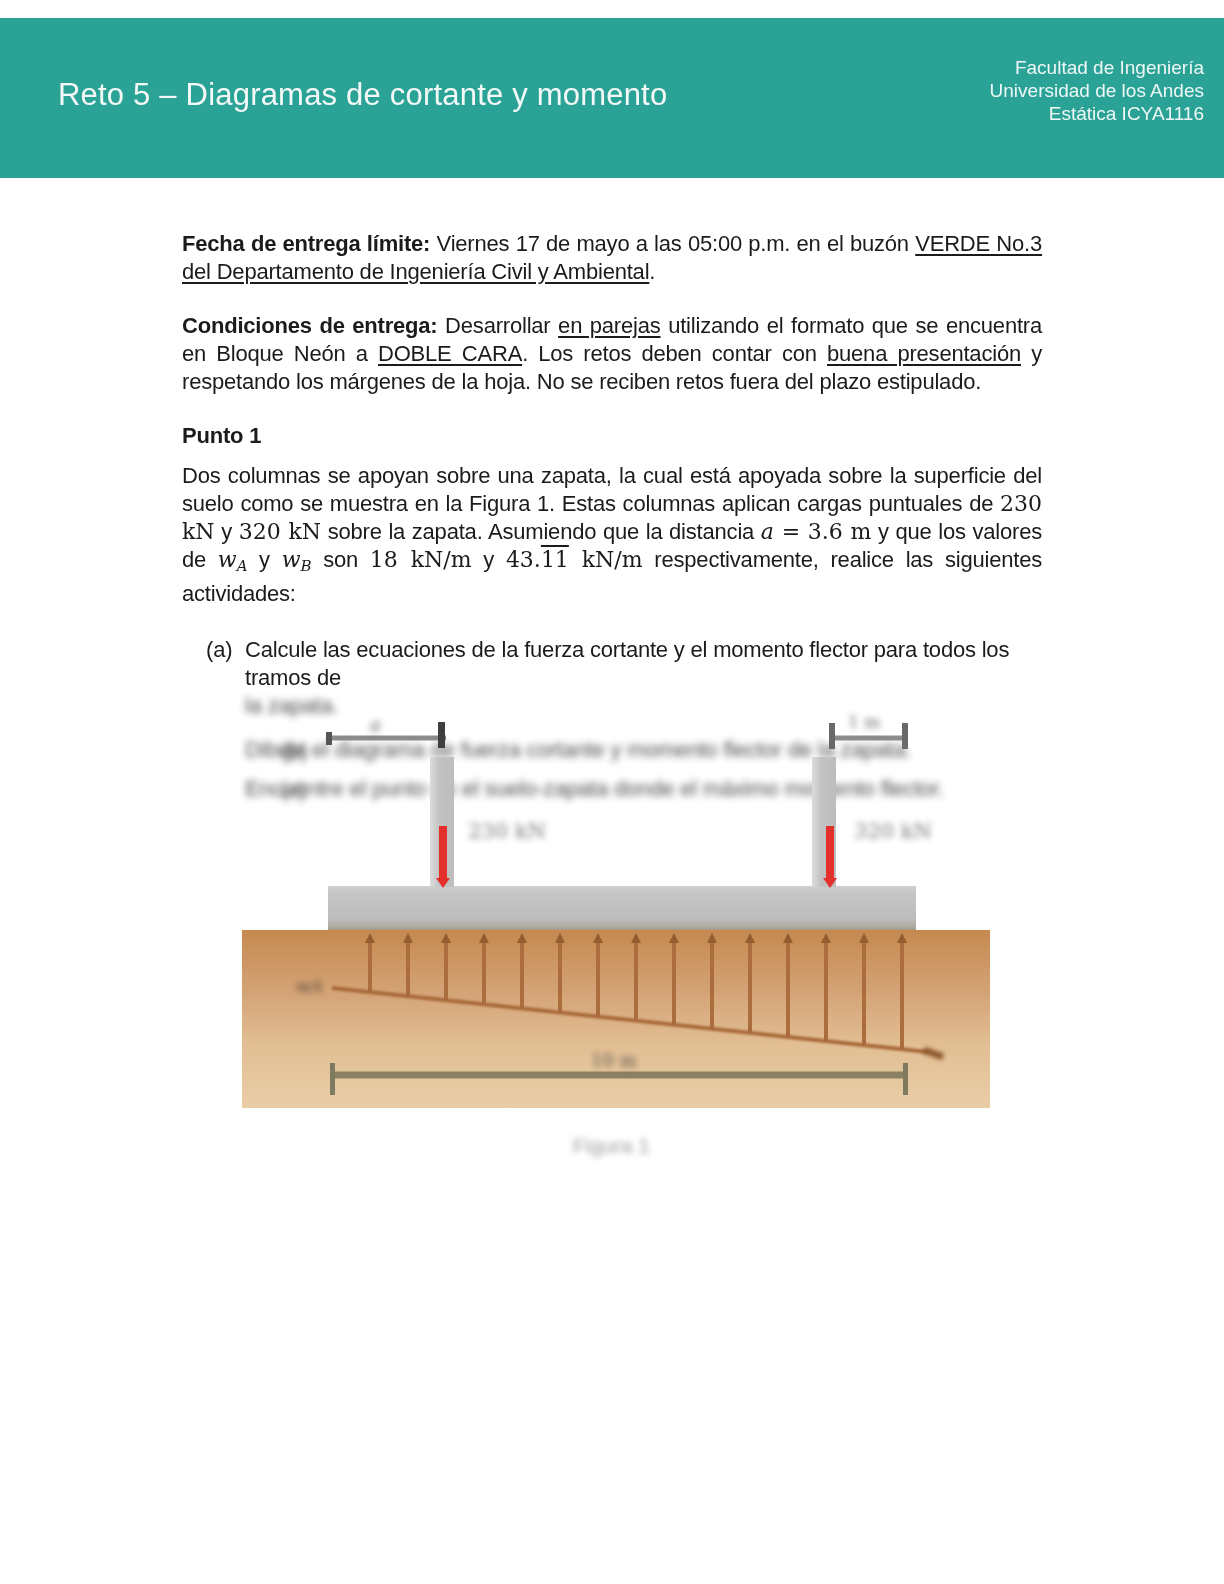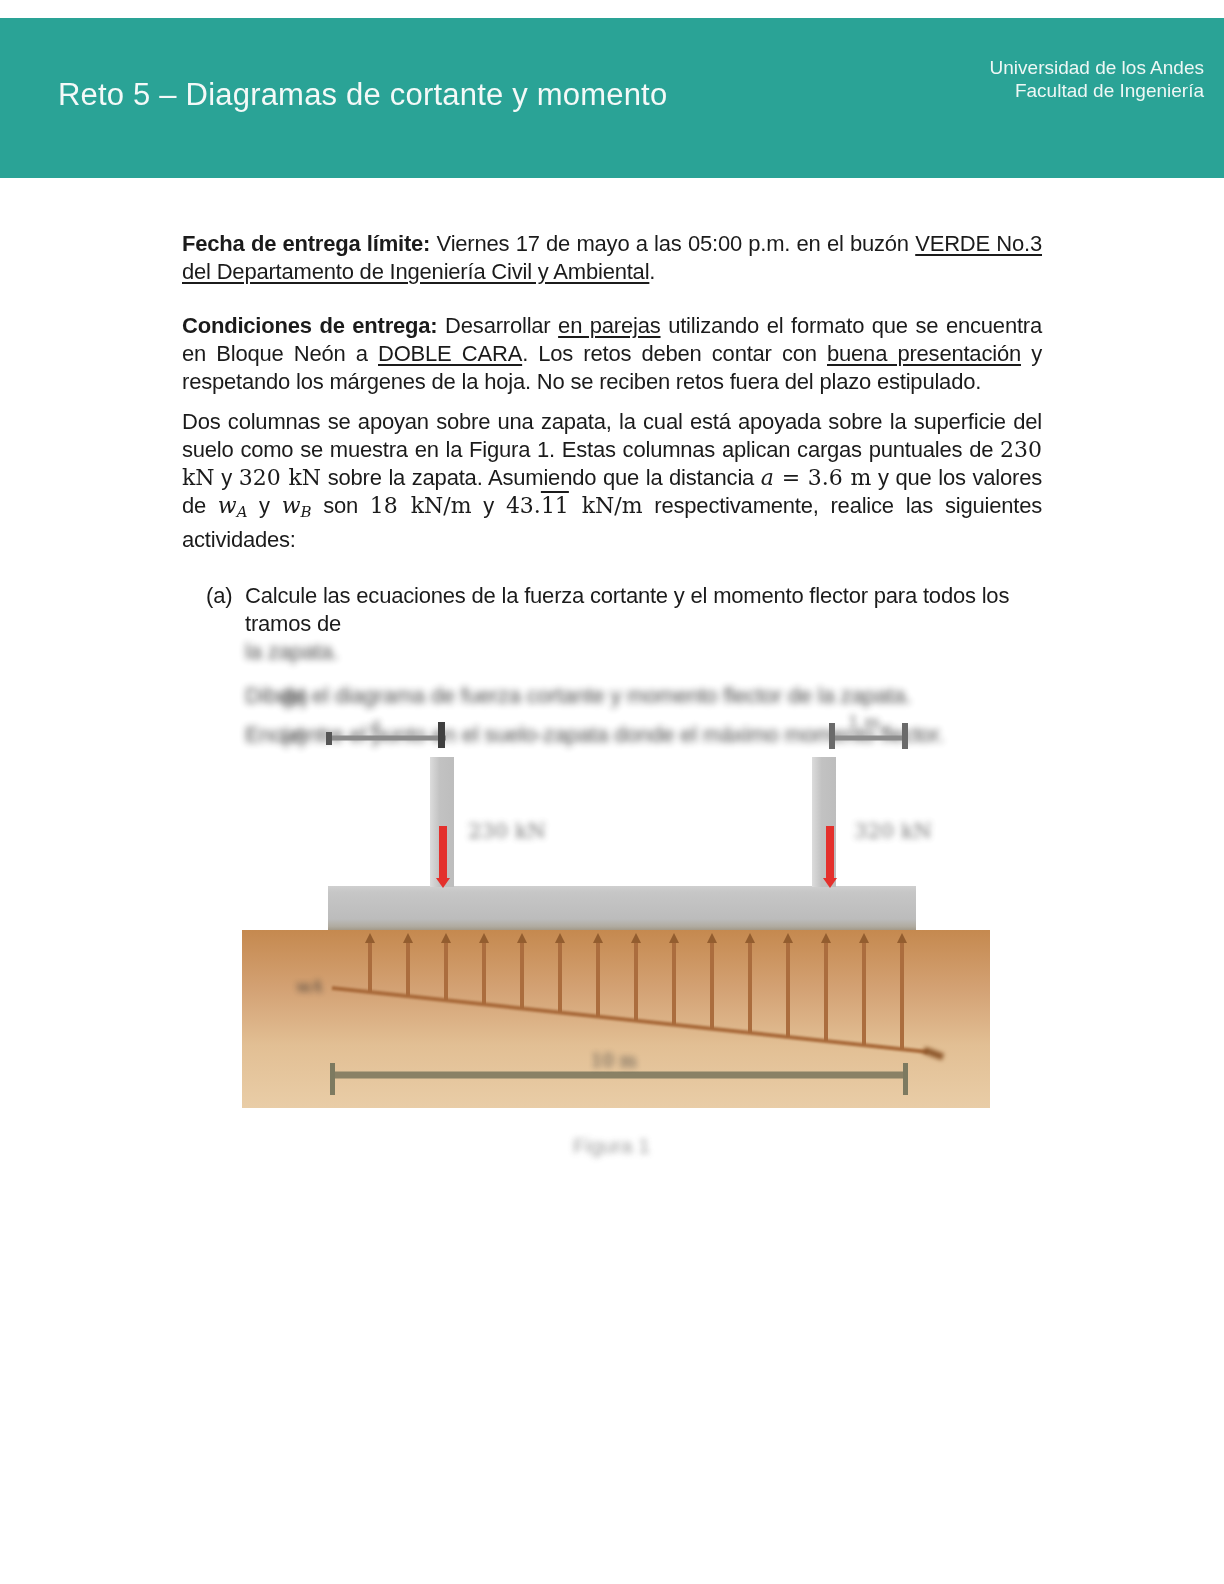--- a/index.html
+++ b/index.html
@@ -50,31 +50,33 @@
   .soft2{filter:blur(2px);}
 </style>
 </head>
 <body>
 
 <div class="page">
 
   <div class="banner">
     <div class="banner-title">Reto 5 – Diagramas de cortante y momento</div>
     <div class="banner-org">
+      <div>Facultad de Ingeniería</div>
       <div>Universidad de los Andes</div>
-      <div>Facultad de Ingeniería</div>
+      <div>Estática ICYA1116</div>
     </div>
   </div>
 
   <div class="content">
 
     <p><span class="bold">Fecha de entrega límite:</span><span> Viernes 17 de mayo a las 05:00 p.m. en el buzón </span><span class="u">VERDE No.3 del Departamento de Ingeniería Civil y Ambiental</span><span>.</span></p>
 
     <p class="p2"><span class="bold">Condiciones de entrega:</span><span> Desarrollar </span><span class="u">en parejas</span><span> utilizando el formato que se encuentra en Bloque Neón a </span><span class="u">DOBLE CARA</span><span>. Los retos deben contar con </span><span class="u">buena presentación</span><span> y respetando los márgenes de la hoja. No se reciben retos fuera del plazo estipulado.</span></p>
 
+    <p class="heading">Punto 1</p>
 
     <p><span>Dos columnas se apoyan sobre una zapata, la cual está apoyada sobre la superficie del suelo como se muestra en la Figura 1. Estas columnas aplican cargas puntuales de </span><span class="math">230 kN</span><span> y </span><span class="math">320 kN</span><span> sobre la zapata. Asumiendo que la distancia </span><span class="mvar">a</span><span class="math"> = 3.6 m</span><span> y que los valores de </span><span class="mvar">w</span><span class="msub">A</span><span> y </span><span class="mvar">w</span><span class="msub">B</span><span> son </span><span class="math">18 kN/m</span><span> y </span><span class="math"><span>43.</span><span class="ovl">11</span><span> kN/m</span></span><span> respectivamente, realice las siguientes actividades:</span></p>
 
     <div class="list">
       <div class="item">
         <span class="marker">(a)</span>
         <span>Calcule las ecuaciones de la fuerza cortante y el momento flector para todos los tramos de</span>
         <span class="blur-strong" style="display:block">la zapata.</span>
       </div>
       <div class="item item-b">

